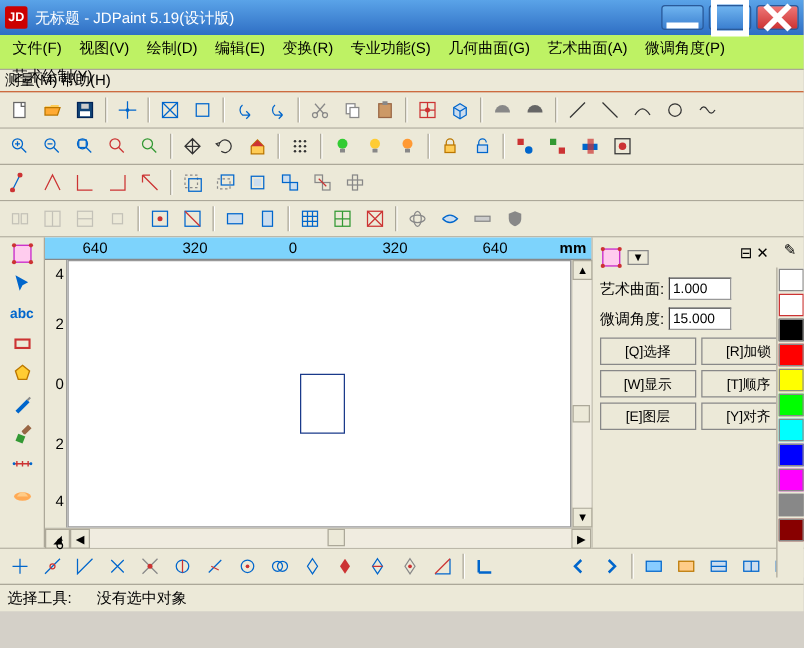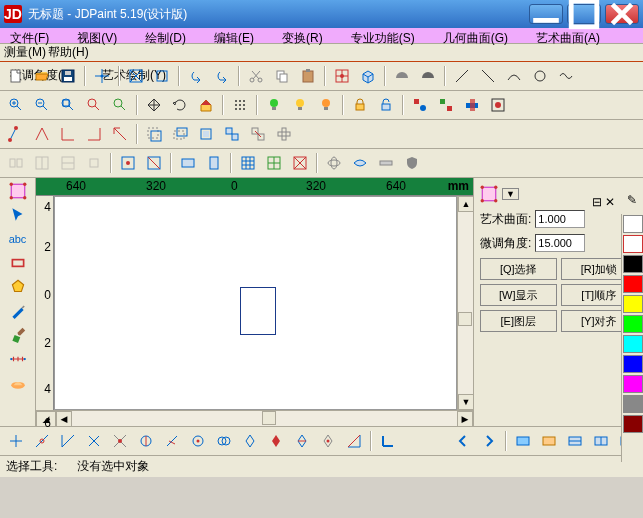--- a/index.html
+++ b/index.html
@@ -1,34 +1,34 @@
 <!DOCTYPE html>
 <html><head>
 <meta charset="utf-8">
 <style>
 *{box-sizing:border-box;margin:0;padding:0;font-family:"Microsoft YaHei","SimSun",sans-serif;font-size:12px;user-select:none}
 body{background:#d4d0c8;width:643px;height:518px;overflow:hidden;position:relative}
 .titlebar{height:28px;background:linear-gradient(#5aa3e8,#2f6fc4);display:flex;align-items:center;color:#fff;padding:0 4px}
-.titlebar .logo{width:18px;height:18px;background:#c00;display:flex;align-items:center;justify-content:center;font-weight:bold;font-size:14px;margin-right:6px;border-radius:2px}
+.titlebar .logo{width:18px;height:18px;background:#c00;display:flex;align-items:center;justify-content:center;font-weight:bold;font-size:10px;margin-right:6px;border-radius:2px}
 .titlebar .title{flex:1}
 .titlebar .winbtns{display:flex;gap:4px}
 .titlebar .winbtn{width:34px;height:20px;background:linear-gradient(#6fb4ef,#3b7fd0);border:1px solid #2a5a99;border-radius:3px;display:flex;align-items:center;justify-content:center}
 .titlebar .winbtn.cl{background:linear-gradient(#e77,#c33)}
-.menubar{height:16px;background:#f0abfc;display:flex;align-items:center;padding:0 4px;gap:16px;flex-wrap:wrap;border-bottom:1px solid #aca899}
+.menubar{height:28px;background:#bef264;display:flex;align-items:center;padding:0 4px;gap:2px;flex-wrap:wrap;border-bottom:1px solid #aca899}
 .menubar .mi{padding:2px 6px}
 .menubar2{height:18px;background:#ece9d8;display:flex;align-items:center;padding:0 4px;gap:2px;border-bottom:1px solid #c2410c}
 .tb{background:#ece9d8;display:flex;align-items:center;padding:2px 4px;gap:2px;border-bottom:1px solid #aca899;flex-wrap:nowrap;min-height:28px}
 .sep{width:2px;height:20px;border-left:1px solid #aca899;border-right:1px solid #fff;margin:0 2px}
 .btn{width:24px;height:24px;display:flex;align-items:center;justify-content:center;border:1px solid transparent;border-radius:2px}
 .btn svg{width:16px;height:16px}
 .main{display:flex;height:248px}
 .ltool{width:36px;background:#ece9d8;border-right:1px solid #aca899;display:flex;flex-direction:column;align-items:center;padding-top:2px;gap:2px}
 .ltool .lb{width:30px;height:22px;display:flex;align-items:center;justify-content:center}
 .canvas-area{flex:1;display:flex;flex-direction:column;background:#fff;position:relative}
-.ruler-h{height:18px;background:#15803d;border-bottom:1px solid #888;display:flex;align-items:flex-end;font-size:10px;position:relative;overflow:hidden}
+.ruler-h{height:18px;background:#7dd3fc;border-bottom:1px solid #888;display:flex;align-items:flex-end;font-size:10px;position:relative;overflow:hidden}
 .ruler-h .rt{position:absolute;bottom:2px}
 .ruler-h .unit{position:absolute;right:4px;bottom:2px;font-weight:bold}
 .canvas-body{flex:1;display:flex}
 .ruler-v{width:18px;background:#ece9d8;border-right:1px solid #888;display:flex;flex-direction:column;align-items:flex-end;font-size:10px;position:relative}
 .ruler-v .rt{position:absolute;right:2px}
 .canvas{flex:1;background:#fff;position:relative;border:1px solid #999}
 .canvas .rect{position:absolute;border:1px solid #1a3a8a;left:185px;top:90px;width:36px;height:48px}
 .scroll-v{width:16px;background:#ece9d8;display:flex;flex-direction:column;border-left:1px solid #aca899}
 .scroll-v .sbtn,.scroll-h .sbtn{width:16px;height:16px;background:#ece9d8;border:1px solid #aca899;display:flex;align-items:center;justify-content:center;font-size:9px}
 .scroll-v .strack{flex:1;background:#f0ece0;position:relative}
@@ -511,21 +511,21 @@
           <circle cx="2" cy="14" r="1.5" fill="#c33"></circle>
           <circle cx="14" cy="14" r="1.5" fill="#c33"></circle>
         </svg>
       </div>
     <div class="lb">
         <svg width="20" height="18" viewBox="0 0 16 16">
           <path d="M3 2l3 11 2-4 4-2z" fill="#06c"></path>
         </svg>
       </div>
     <div class="lb">
-        <span style="color:#06c;font-weight:normal;font-size:11px">abc</span>
+        <span style="color:#06c;font-weight:bold;font-size:11px">abc</span>
       </div>
     <div class="lb">
         <svg width="20" height="18" viewBox="0 0 16 16">
           <rect x="3" y="5" width="10" height="6" fill="none" stroke="#c33" stroke-width="1.5"></rect>
         </svg>
       </div>
     <div class="lb">
         <svg width="20" height="18" viewBox="0 0 16 16">
           <path d="M8 2l5 4-2 6H5l-2-6z" fill="#fc3" stroke="#b70"></path>
         </svg>

